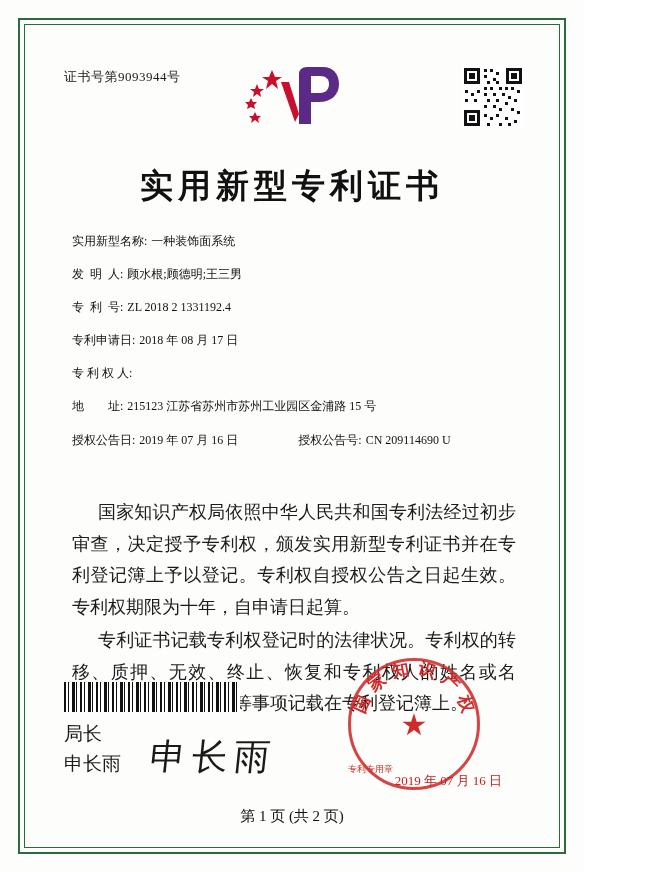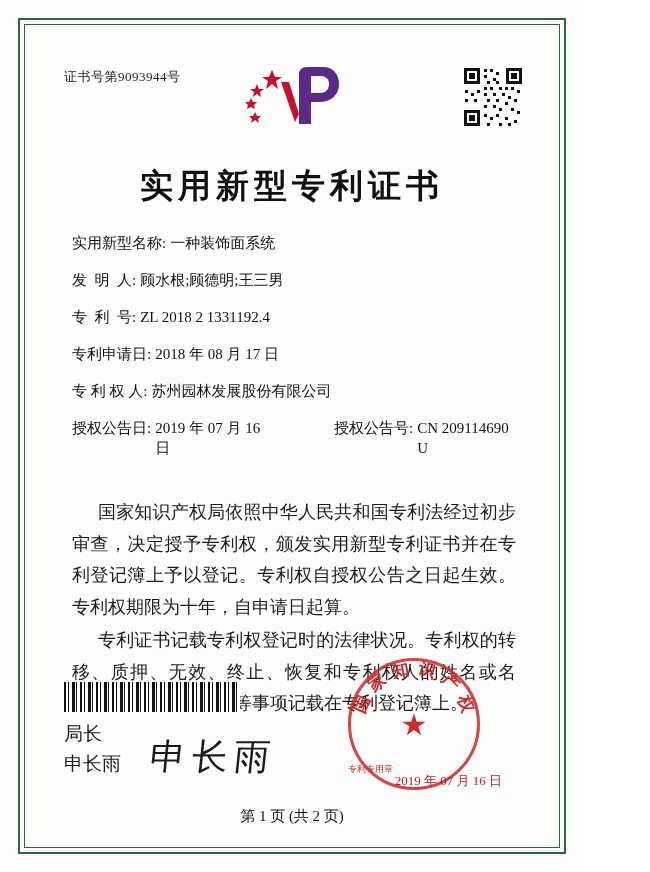--- a/index.html
+++ b/index.html
@@ -85,21 +85,21 @@
   .fields {
     position: absolute;
     left: 30px;
     right: 26px;
     top: 192px;
   }
   .field-row {
     display: flex;
     align-items: baseline;
     margin-bottom: 17.5px;
-    font-size: 15px;
+    font-size: 12px;
     line-height: 1.3;
   }
   .f-label {
     white-space: pre;
     flex: none;
     color: #111;
   }
   .f-value {
     margin-left: 4px;
     color: #111;
@@ -303,23 +303,26 @@
         <span class="f-value">ZL 2018 2 1331192.4</span>
       </div>
 
       <div class="field-row">
         <span class="f-label">专利申请日:</span>
         <span class="f-value">2018 年 08 月 17 日</span>
       </div>
 
       <div class="field-row">
         <span class="f-label">专 利 权 人:</span>
-        <span class="f-value">苏州园林发展股份有限公司</span>
-      </div>
-
+      </div>
+
+      <div class="field-row">
+        <span class="f-label">地        址:</span>
+        <span class="f-value">215123 江苏省苏州市苏州工业园区金浦路 15 号</span>
+      </div>
 
       <div class="field-row split">
         <span class="f-label">授权公告日:</span>
         <span class="f-value">2019 年 07 月 16 日</span>
         <span class="right-group">
           <span class="f-label">授权公告号:</span>
           <span class="f-value">CN 209114690 U</span>
         </span>
       </div>
 

